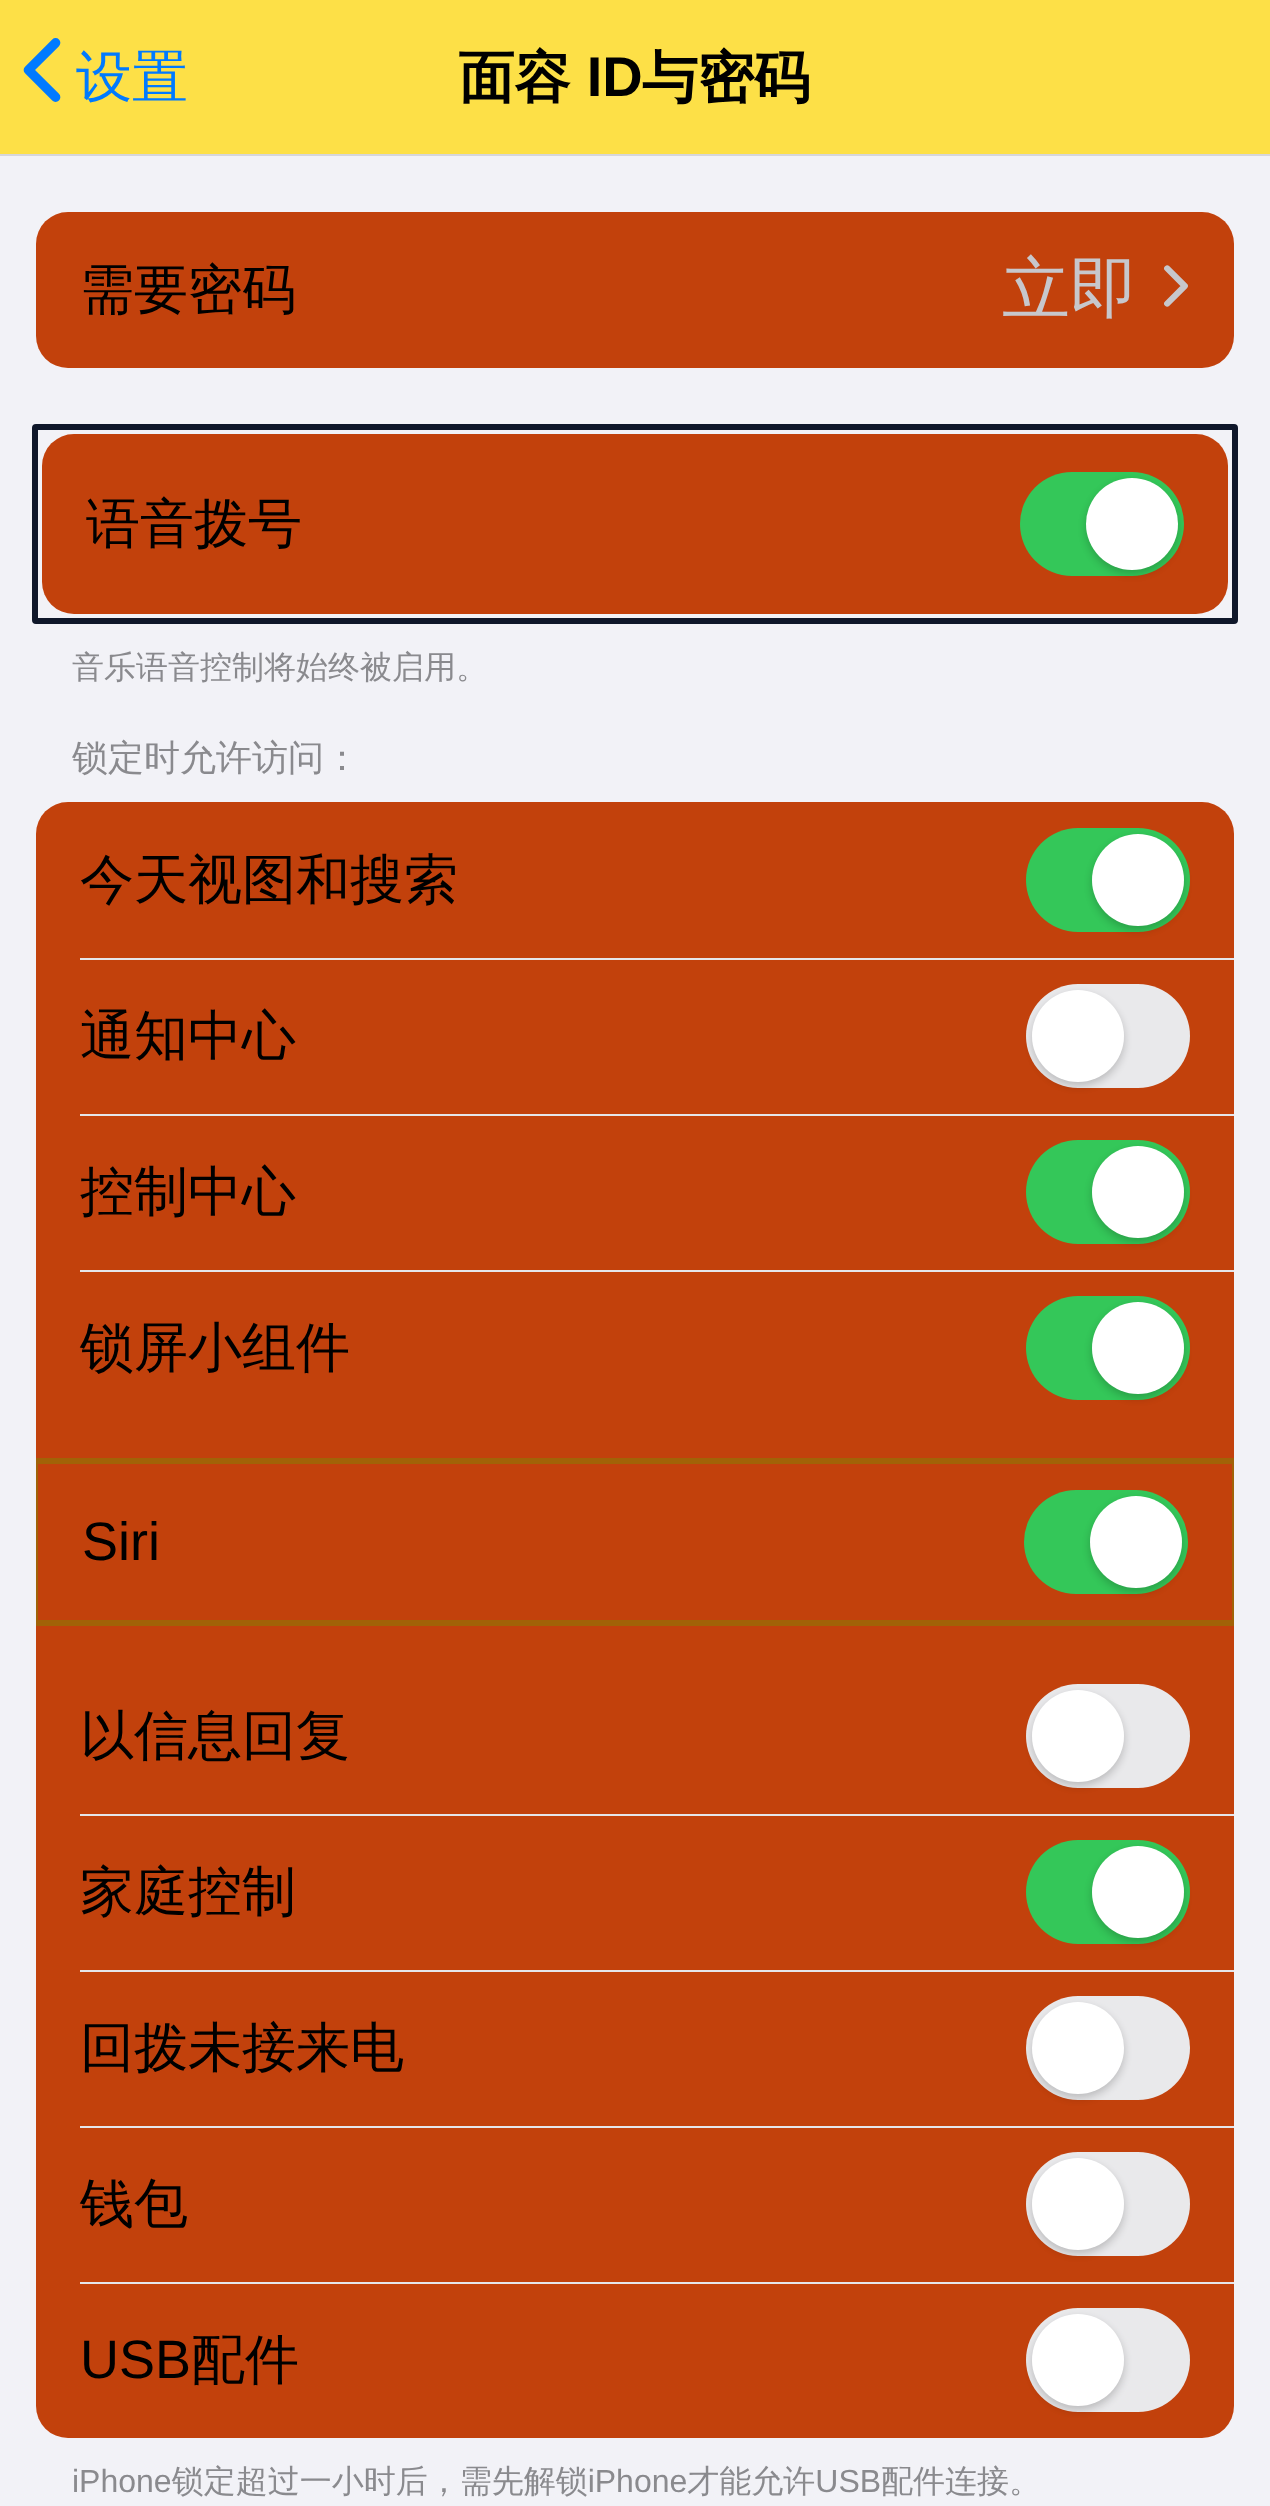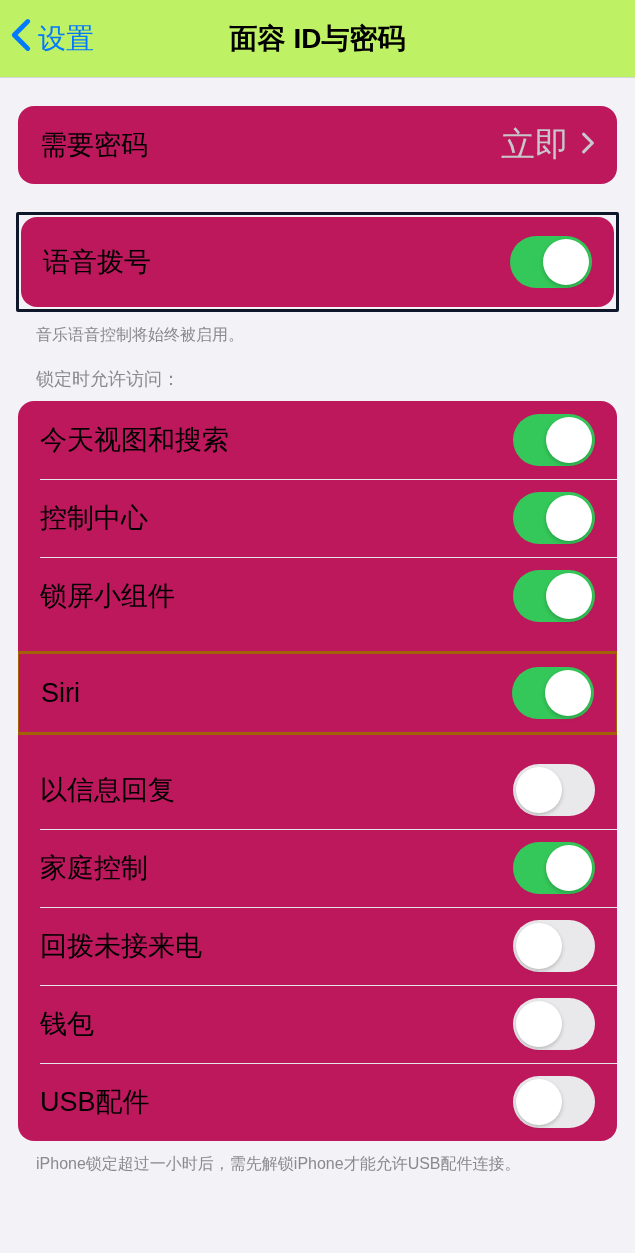--- a/index.html
+++ b/index.html
@@ -5,21 +5,21 @@
     * { margin: 0; padding: 0; box-sizing: border-box; }
     body {
       width: 635px;
       height: 1253px;
       background: #f2f2f7;
       font-family: -apple-system, "SF Pro Text", "Helvetica Neue", Arial, sans-serif;
       overflow: hidden;
     }
     .navbar {
       height: 78px;
-      background: #bef264;
+      background: #fde047;
       border-bottom: 1px solid #d6d6da;
       display: flex;
       align-items: center;
       position: relative;
     }
     .back-btn {
       display: flex;
       align-items: center;
       color: #007aff;
       font-size: 28px;
@@ -30,21 +30,21 @@
       position: absolute;
       left: 50%;
       transform: translateX(-50%);
       font-size: 28px;
       font-weight: 600;
       color: #000;
     }
     .content { padding: 0 0 8px 0; }
     .group {
       margin: 28px 18px 0 18px;
-      background: #be185d;
+      background: #c2410c;
       border-radius: 16px;
       overflow: hidden;
     }
     .row {
       height: 78px;
       display: flex;
       align-items: center;
       padding: 0 22px;
       position: relative;
     }
@@ -157,20 +157,26 @@
   <div class="section-header">锁定时允许访问：</div>
 
   <div class="group" id="lock-group" style="margin-top:0">
       <div class="row">
         <div class="row-label">今天视图和搜索</div>
         <div class="toggle on">
           <div class="knob"></div>
         </div>
       </div>
       <div class="row">
+        <div class="row-label">通知中心</div>
+        <div class="toggle off">
+          <div class="knob"></div>
+        </div>
+      </div>
+      <div class="row">
         <div class="row-label">控制中心</div>
         <div class="toggle on">
           <div class="knob"></div>
         </div>
       </div>
       <div class="row">
         <div class="row-label">锁屏小组件</div>
         <div class="toggle on">
           <div class="knob"></div>
         </div>

